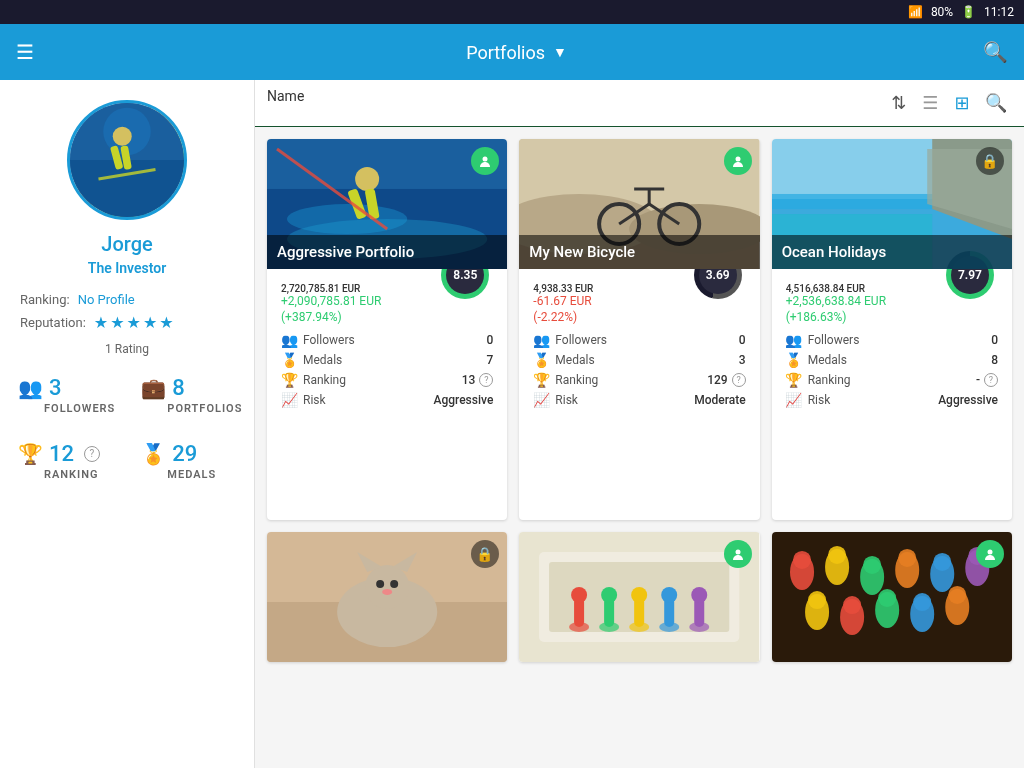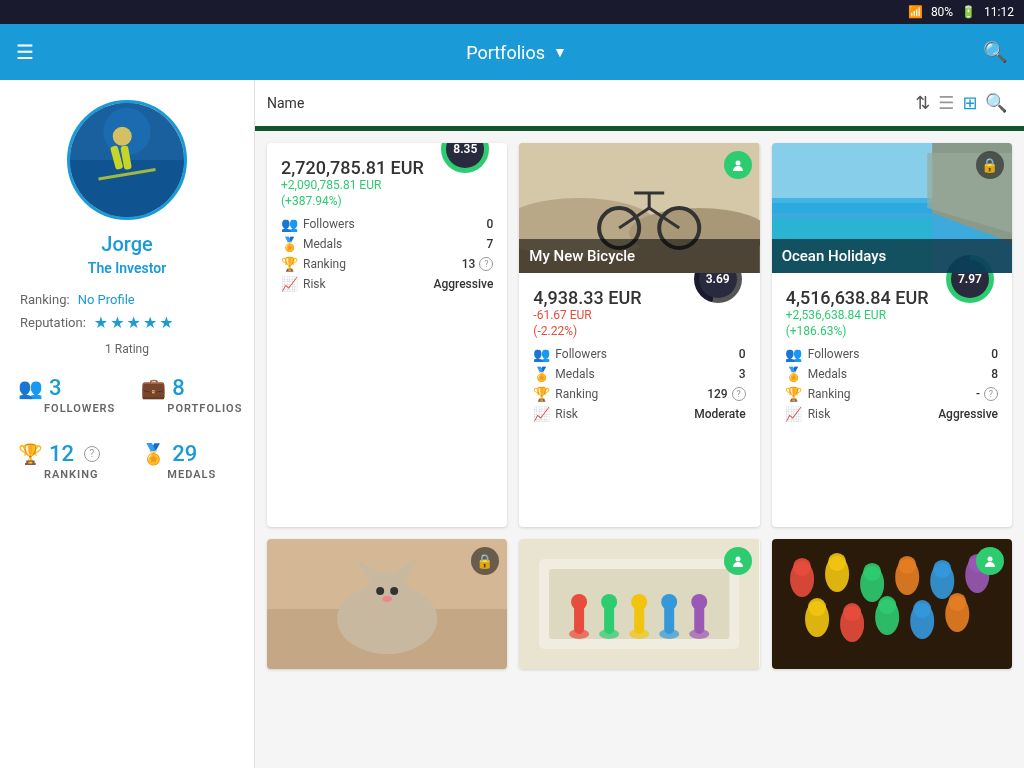--- a/index.html
+++ b/index.html
@@ -138,23 +138,24 @@
       bottom: -2px;
       left: 0; right: 0;
       height: 3px;
       background: #1a9bd7;
     }
 
     
     .toolbar {
       background: white;
       display: flex;
-      align-items: center;
+      align-items: flex-start;
       padding: 8px 12px;
-      border-bottom: 5px solid #14532d;
+      border-bottom: 1px solid #14532d;
+      gap: 8px;
     }
     .sort-name { font-size: 14px; color: #333; flex: 1; }
     .sort-btn { background: none; border: none; cursor: pointer; color: #555; font-size: 18px; padding: 4px; }
     .view-btn { background: none; border: none; cursor: pointer; color: #1a9bd7; font-size: 18px; padding: 4px; }
     .view-btn.active { color: #1a9bd7; }
     .view-btn.inactive { color: #999; }
     .toolbar-search { background: none; border: none; cursor: pointer; color: #555; font-size: 18px; padding: 4px; }
 
     
     .portfolio-grid {
@@ -212,21 +213,21 @@
       background: rgba(0,0,0,0.55);
       color: white;
       font-size: 15px;
       font-weight: 500;
       padding: 8px 10px;
     }
 
     .card-body {
       padding: 14px;
     }
-    .card-value { font-size: 18px; color: #333; font-weight: 500; }
+    .card-value { font-size: 10px; color: #333; font-weight: 500; }
     .card-gain { font-size: 12px; margin-bottom: 2px; }
     .card-gain.positive { color: #2ecc71; }
     .card-gain.negative { color: #e74c3c; }
 
     .score-container {
       float: right;
       margin-top: -32px;
       margin-right: 4px;
     }
     .score-inner {
@@ -358,20 +359,42 @@
       <span class="sort-name">Name</span>
       <button class="sort-btn">⇅</button>
       <button class="view-btn inactive">☰</button>
       <button class="view-btn active">⊞</button>
       <button class="toolbar-search">🔍</button>
     </div>
 
     <div class="portfolio-grid">
 
       <div class="portfolio-card">
+        <div class="card-image-area">
+          <svg width="100%" height="130" viewBox="0 0 240 130" xmlns="http://www.w3.org/2000/svg" preserveAspectRatio="xMidYMid slice">
+            <rect width="240" height="130" fill="#1a5f9e"></rect>
+            <rect x="0" y="50" width="240" height="80" fill="#0a4080" opacity="0.7"></rect>
+
+            <ellipse cx="120" cy="100" rx="100" ry="20" fill="#1a8bc0" opacity="0.5"></ellipse>
+            <ellipse cx="80" cy="80" rx="60" ry="15" fill="#1a9bd7" opacity="0.4"></ellipse>
+
+            <circle cx="100" cy="40" r="12" fill="#d4c060"></circle>
+            <rect x="85" y="50" width="10" height="30" rx="3" fill="#c8d428" transform="rotate(-20, 90, 65)"></rect>
+            <rect x="100" y="50" width="10" height="30" rx="3" fill="#c8d428" transform="rotate(-10, 105, 65)"></rect>
+
+            <line x1="10" y1="10" x2="120" y2="90" stroke="#e74c3c" stroke-width="3" opacity="0.8"></line>
+          </svg>
+          <div class="card-public-icon">
+            <svg width="14" height="14" viewBox="0 0 14 14">
+                <circle cx="7" cy="5" r="2.5" fill="white"></circle>
+                <path d="M2 13c0-2.8 2.2-5 5-5s5 2.2 5 5" fill="white"></path>
+              </svg>
+          </div>
+          <div class="card-title-overlay">Aggressive Portfolio</div>
+        </div>
         <div class="card-body clearfix">
           <div class="score-container">
             <div style="width:48px;height:48px;border-radius:50%;background: conic-gradient(#2ecc71 299deg, #1a1a2e 0deg);display:flex;align-items:center;justify-content:center;">
               <div class="score-inner">8.35</div>
             </div>
           </div>
           <div class="card-value">2,720,785.81 EUR</div>
           <div class="card-gain positive">
             <span>+2,090,785.81 EUR</span>
           </div>

